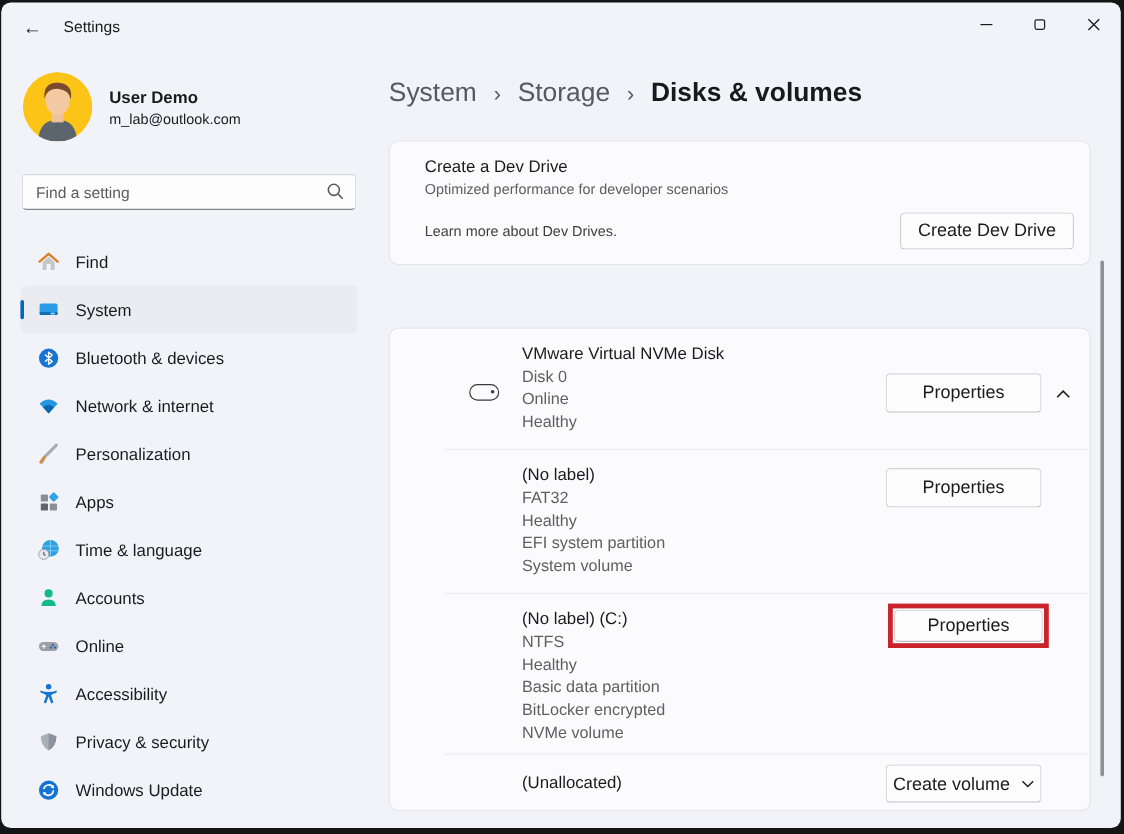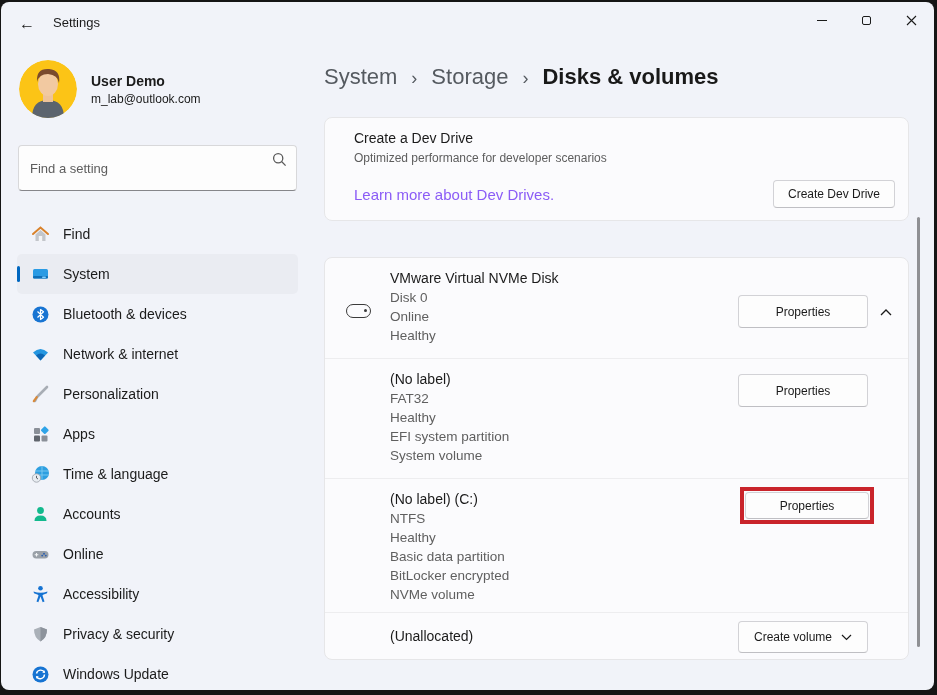--- a/index.html
+++ b/index.html
@@ -25,21 +25,21 @@
   .max-glyph { width:9px; height:9px; border:1.2px solid #1b1b1b; border-radius:2px; }
   
   .sidebar { position:absolute; top:48px; left:0; width:310px; bottom:0; }
   .profile { display:flex; align-items:center; margin:10px 0 0 18px; }
   .avatar { width:58px; height:58px; border-radius:50%; overflow:hidden; flex:0 0 58px; }
   .profile-text { margin-left:14px; }
   .profile-name { font-size:14px; font-weight:bold; }
   .profile-email { font-size:12px; margin-top:3px; color:#1b1b1b; }
   .searchbox { position:relative; margin:27px 14px 0 17px; }
   .searchbox input {
-    width:279px; height:46px; border:1px solid #d8d8da; border-bottom:1px solid #86868a;
+    width:279px; height:30px; border:1px solid #d8d8da; border-bottom:1px solid #86868a;
     border-radius:4px; background:#fdfdfd; padding:0 30px 0 11px; font-size:13px;
     font-family:"Liberation Sans","DejaVu Sans",sans-serif; color:#5d5d5d; outline:none;
   }
   .searchbox input::placeholder { color:#5d5d5d; }
   .search-icon { position:absolute; right:10px; top:7px; }
   .nav { margin-top:23px; }
   .nav-item { position:relative; height:40px; margin:0 13px 0 16px; border-radius:5px;
     display:flex; align-items:center; padding-left:14px; cursor:default; }
   .nav-item.selected { background:#eaecf2; }
   .nav-accent { display:none; position:absolute; left:0; top:12px; width:3px; height:16px;
@@ -52,29 +52,29 @@
   .breadcrumb { margin:14px 0 0 13px; font-size:22px; display:flex; align-items:center; }
   .crumb { color:#555a60; }
   .crumb-sep { color:#555a60; margin:0 14px; font-size:18px; padding-top:2px; }
   .crumb.current { color:#191919; font-weight:bold; }
   .card { background:#fbfbfd; border:1px solid #e6e6e8; border-radius:8px; margin:0 25px 0 13px; }
   .dev-card { margin-top:27px; height:104px; position:relative; padding:12px 12px 0 29px; }
   .dev-title { font-size:14px; }
   .dev-sub { font-size:12px; color:#5d5d5d; margin-top:5px; }
   .dev-footer { position:absolute; left:29px; right:13px; bottom:12px; display:flex;
     align-items:center; justify-content:space-between; }
-  .dev-link { font-size:15px; color:#8b5cf6; cursor:default; }
+  .dev-link { font-size:12px; color:#404040; cursor:default; }
   .btn {
     background:#fdfdfd; border:1px solid #d2d2d6; border-bottom-color:#bfbfc3;
-    border-radius:4px; font-size:12px; color:#1b1b1b; 
+    border-radius:4px; font-size:15px; color:#1b1b1b; 
     font-family:"Liberation Sans","DejaVu Sans",sans-serif; cursor:default;
   }
   .dev-btn { padding:6px 14px; }
   
-  .disk-card { margin-top:36px; }
+  .disk-card { margin-top:52px;padding-left:45px; }
   .disk-row { position:relative; padding:11px 0 0 65px; }
   .disk-row + .disk-row { border-top:1px solid #ededef; }
   .row-title { font-size:14px; line-height:19px; color:#1b1b1b; }
   .row-detail { font-size:13.5px; line-height:19px; color:#5f5f5f; }
   .row-h1 { height:100px; }
   .row-h2 { height:120px; }
   .row-h3 { height:134px; }
   .row-h4 { height:47px; padding-top:14px; }
   .drive-icon { position:absolute; left:21px; top:46px; width:25px; height:14px;
     border:1.6px solid #3a3a3a; border-radius:7px; }

